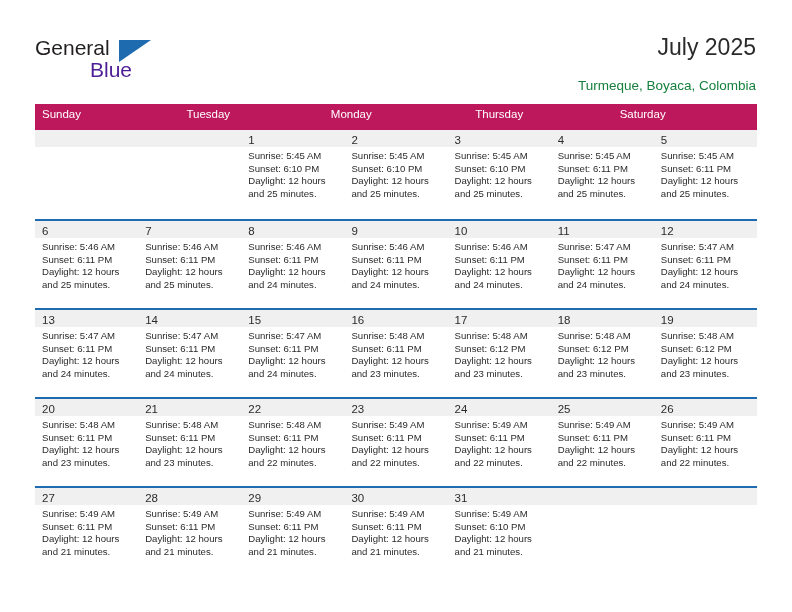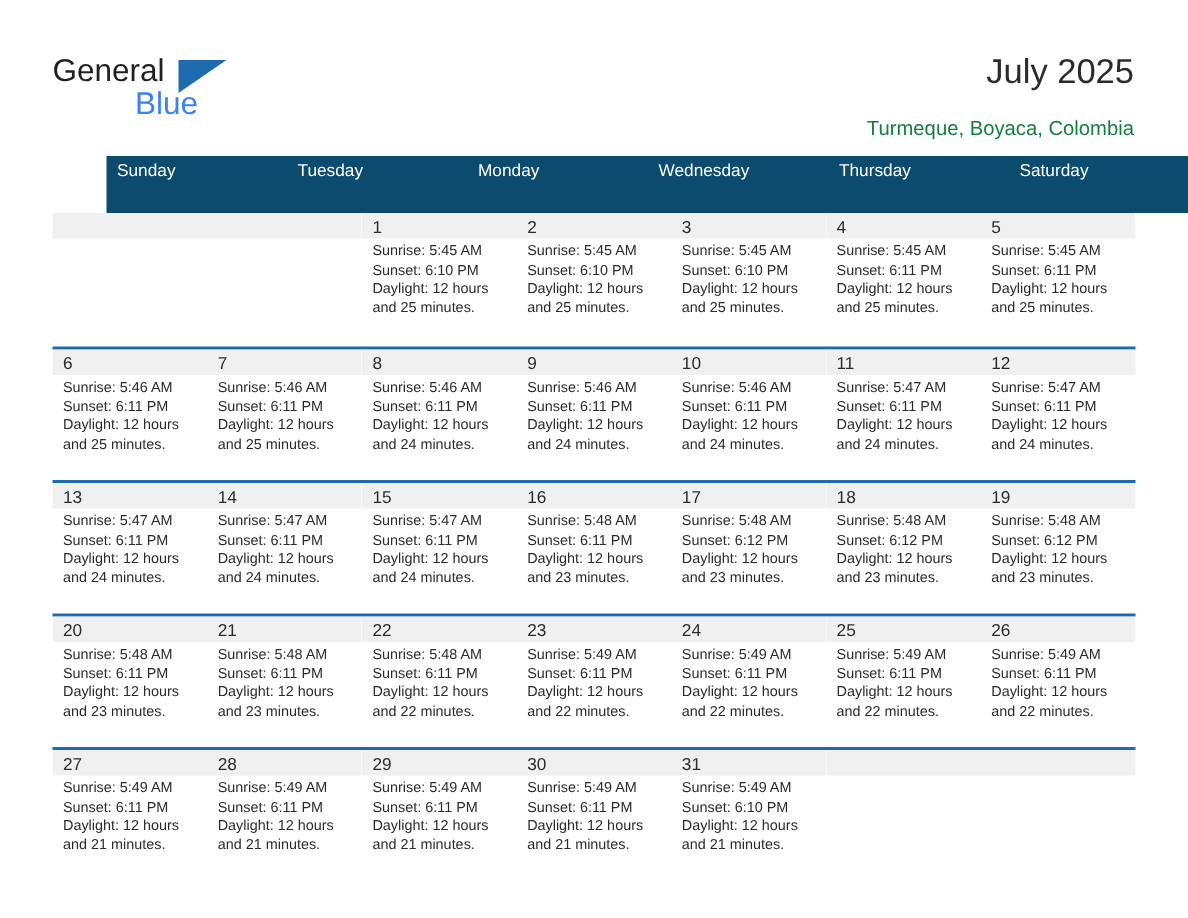--- a/index.html
+++ b/index.html
@@ -41,21 +41,21 @@
     position: absolute;
     left: 84px; top: 4px;
     width: 0; height: 0;
     border-left: 32px solid #1f6bb0;
     border-bottom: 22px solid transparent;
   }
   .logo-blue {
     position: absolute;
     left: 55px; top: 22px;
     font-size: 21px;
-    color: #3b82f6;
+    color: #4c1d95;
     line-height: 24px;
   }
   .title {
     position: absolute;
     right: 36px; top: 34px;
     font-size: 23px;
     color: #2b2b2b;
     text-align: right;
     white-space: nowrap;
   }
@@ -70,23 +70,22 @@
 
   
   .calendar {
     position: absolute;
     left: 35px; top: 104px;
     width: 722px;
   }
   .weekdays {
     display: flex;
     width: 100%;
-    height: 38px;
-    background: #0c4a6e;
-    margin-left: 36px;
+    height: 26px;
+    background: #be185d;
   }
   .weekday {
     flex: 1 1 0;
     color: #ffffff;
     font-size: 11.5px;
     line-height: 21px;
     padding-left: 7px;
     white-space: nowrap;
     overflow: hidden;
   }
@@ -138,21 +137,20 @@
 
     <div class="title">July 2025</div>
     <div class="subtitle">Turmeque, Boyaca, Colombia</div>
   </div>
 
   <div class="calendar">
     <div class="weekdays" id="weekday-row">
         <div class="weekday">Sunday</div>
         <div class="weekday">Tuesday</div>
         <div class="weekday">Monday</div>
-        <div class="weekday">Wednesday</div>
         <div class="weekday">Thursday</div>
         <div class="weekday">Saturday</div>
       </div>
     <div id="weeks-container">
         <div class="week">
           <div class="day">
             <div class="day-number-band"><span class="day-number"></span></div>
             <div class="day-info">
               <div></div>
               <div></div>

